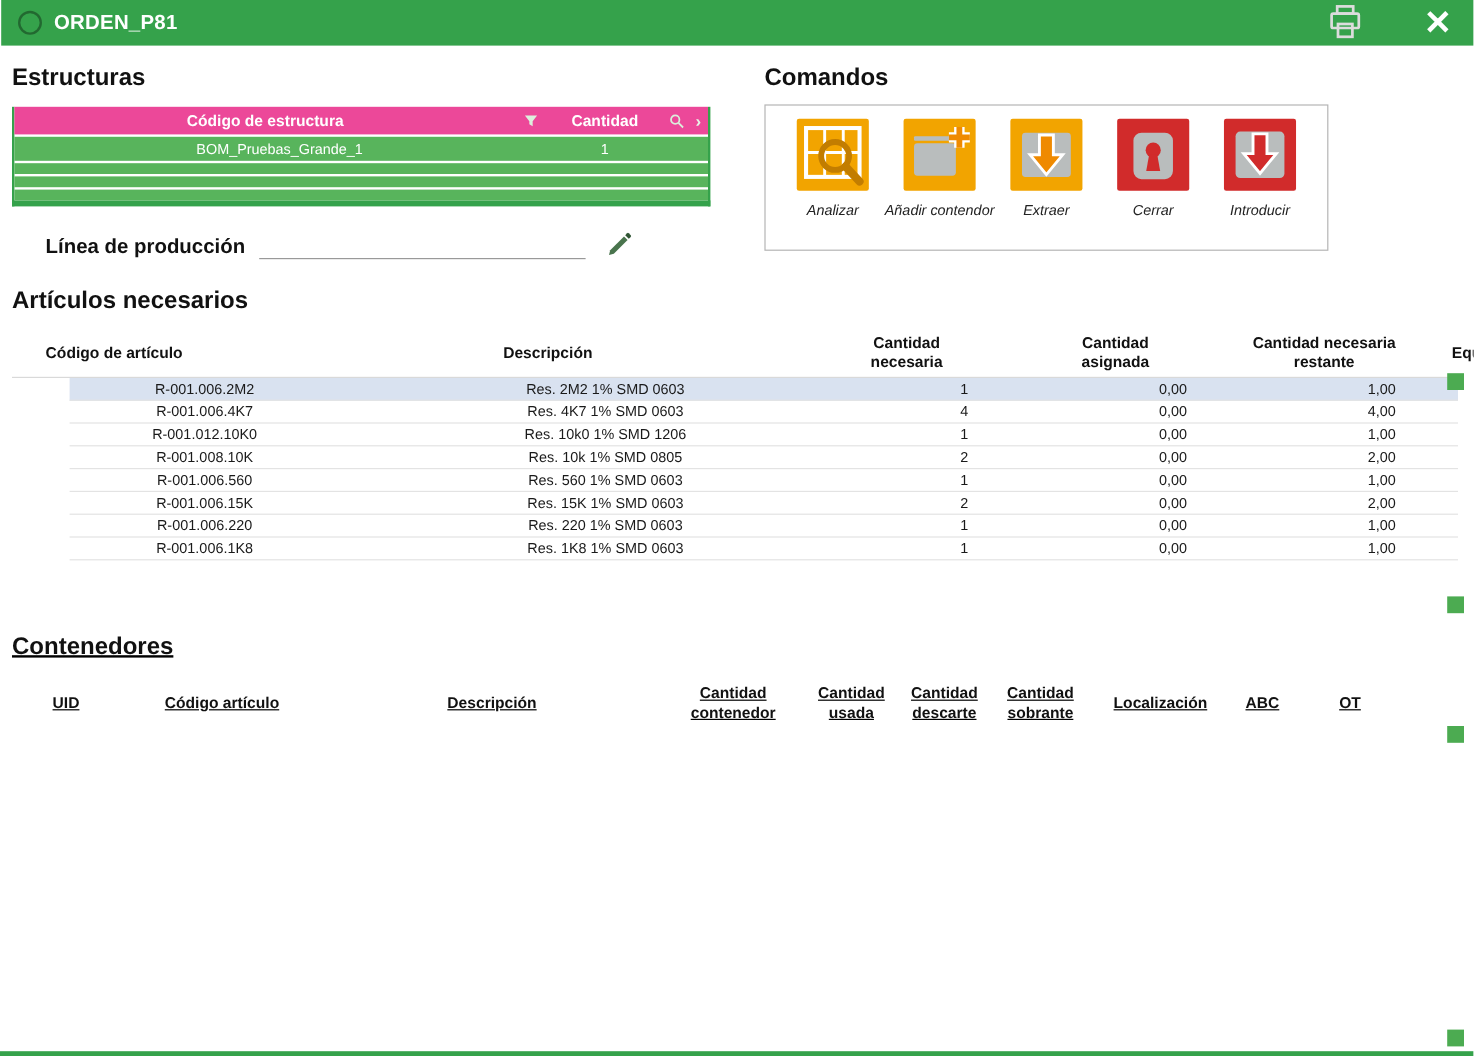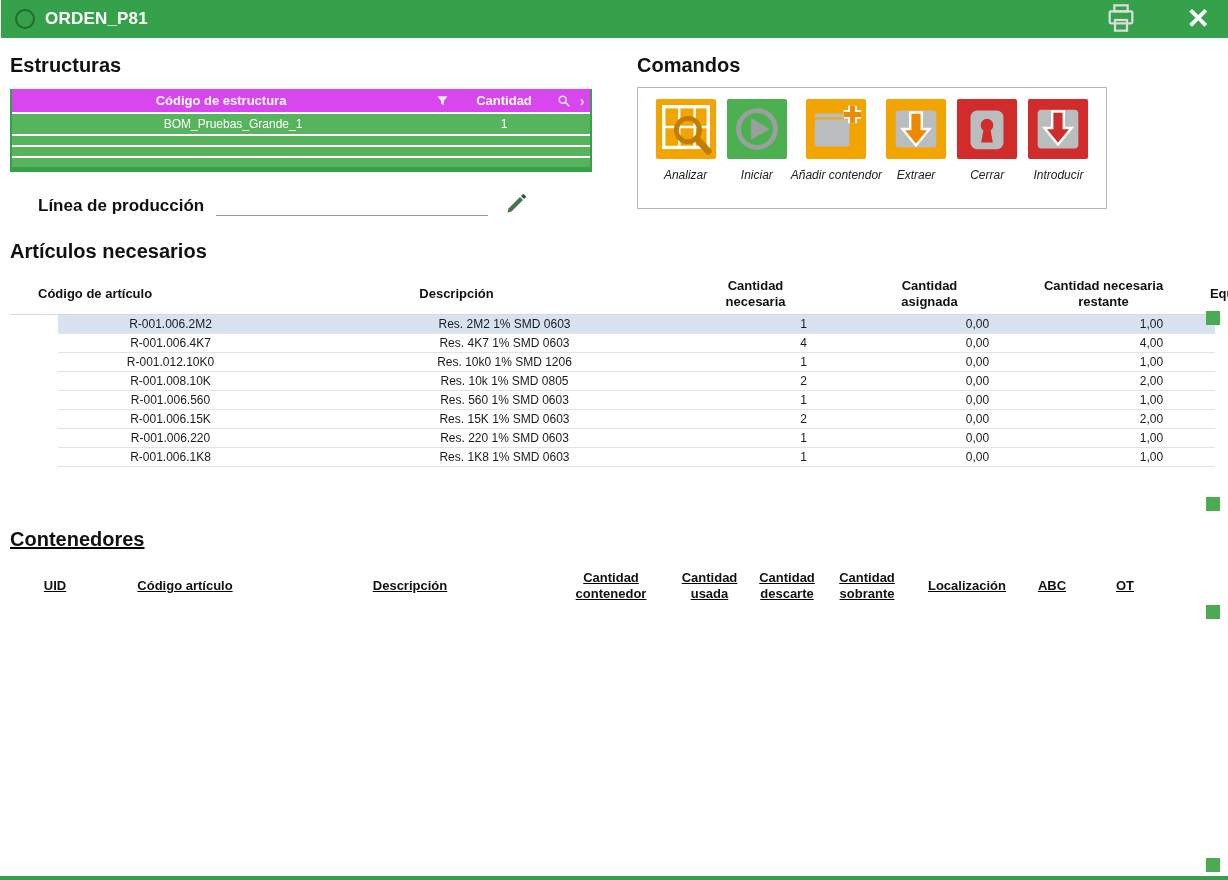--- a/index.html
+++ b/index.html
@@ -13,21 +13,21 @@
   .tb-title{color:#fff;font-weight:bold;font-size:17px;letter-spacing:.2px;}
   .tb-actions{margin-left:auto;display:flex;align-items:center;}
   .tb-print{background:none;border:none;cursor:pointer;margin-right:44px;height:34px;padding:0;}
   .tb-close{background:none;border:none;color:#fff;font-size:28px;font-weight:bold;cursor:pointer;line-height:1;padding:0 4px;}
 
   h2.section-heading{font-size:20px;font-weight:bold;color:#111;}
 
   
   .estructuras{position:absolute;left:10px;top:54px;width:582px;}
   .e-table{margin-top:12px;border-left:2px solid #35a24b;border-right:2px solid #35a24b;border-bottom:5px solid #35a24b;background:#fff;}
-  .e-header{display:grid;grid-template-columns:1fr 24px 100px 20px 16px;align-items:center;background:#d946ef;height:23px;color:#fff;font-weight:bold;font-size:13px;}
+  .e-header{display:grid;grid-template-columns:1fr 24px 100px 20px 16px;align-items:center;background:#ec4899;height:23px;color:#fff;font-weight:bold;font-size:13px;}
   .e-h-code{text-align:center;}
   .e-icon{display:flex;align-items:center;justify-content:center;cursor:pointer;}
   .e-chev{color:#e7f3e7;font-size:14px;font-weight:bold;cursor:pointer;text-align:center;}
   .e-row{display:grid;grid-template-columns:1fr 24px 100px 20px 16px;align-items:center;background:#58b45c;height:20px;margin-top:2px;color:#fff;font-size:12px;cursor:pointer;}
   .e-code{grid-column:1/3;text-align:center;}
   .e-cant{grid-column:3;text-align:center;}
   .e-row.e-empty{height:9px;}
 
   
   .comandos{position:absolute;left:637px;top:54px;width:470px;}
@@ -138,30 +138,20 @@
               <path d="M25 9 V51 M41 9 V51 M9 30 H55" stroke="#fff" stroke-width="2.5" fill="none"></path>
               <circle cx="34" cy="33" r="12" fill="none" stroke="#c27d00" stroke-width="5"></circle>
               <line x1="43" y1="42" x2="55" y2="55" stroke="#c27d00" stroke-width="7" stroke-linecap="round"></line>
             </svg>
           </div>
           <div class="cmd-label">Analizar</div>
         </div>
         <div class="cmd">
           <div class="cmd-icon">
             <svg viewBox="0 0 64 64">
-              <rect x="1" y="1" width="62" height="62" rx="2" fill="#4cb050"></rect>
-              <circle cx="32" cy="32" r="19" fill="none" stroke="#9aa0a0" stroke-width="5"></circle>
-              <polygon points="26,21 45,32 26,43" fill="#9aa0a0"></polygon>
-            </svg>
-          </div>
-          <div class="cmd-label">Iniciar</div>
-        </div>
-        <div class="cmd">
-          <div class="cmd-icon">
-            <svg viewBox="0 0 64 64">
               <rect x="1" y="1" width="62" height="62" rx="2" fill="#f2a400"></rect>
               <rect x="10" y="22" width="36" height="28" rx="3" fill="#b9bdbd"></rect>
               <rect x="10" y="16" width="36" height="4" rx="1" fill="#b9bdbd"></rect>
               <path d="M49 8 V26 M40 17 H58" stroke="#fff" stroke-width="9"></path>
               <path d="M49 8 V26 M40 17 H58" stroke="#ef8a00" stroke-width="5"></path>
             </svg>
           </div>
           <div class="cmd-label">Añadir contendor</div>
         </div>
         <div class="cmd">

